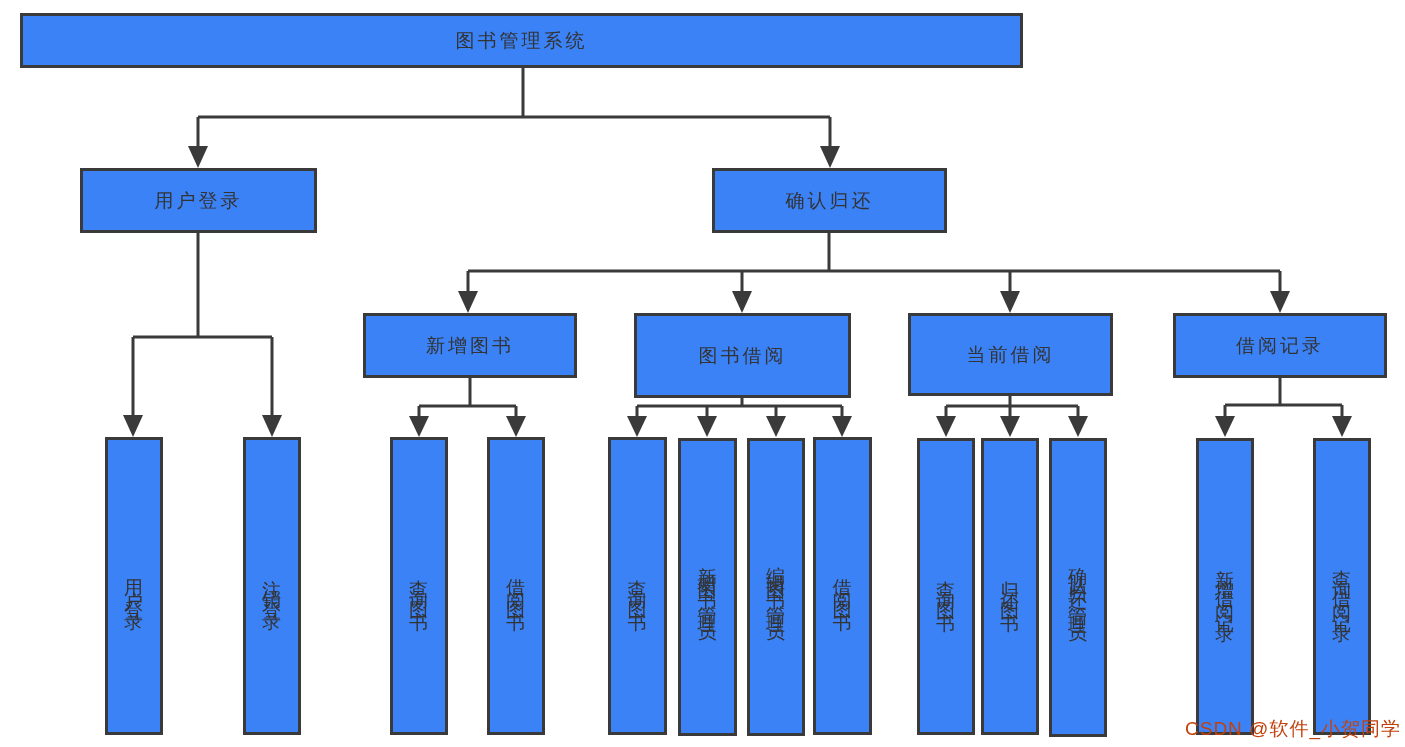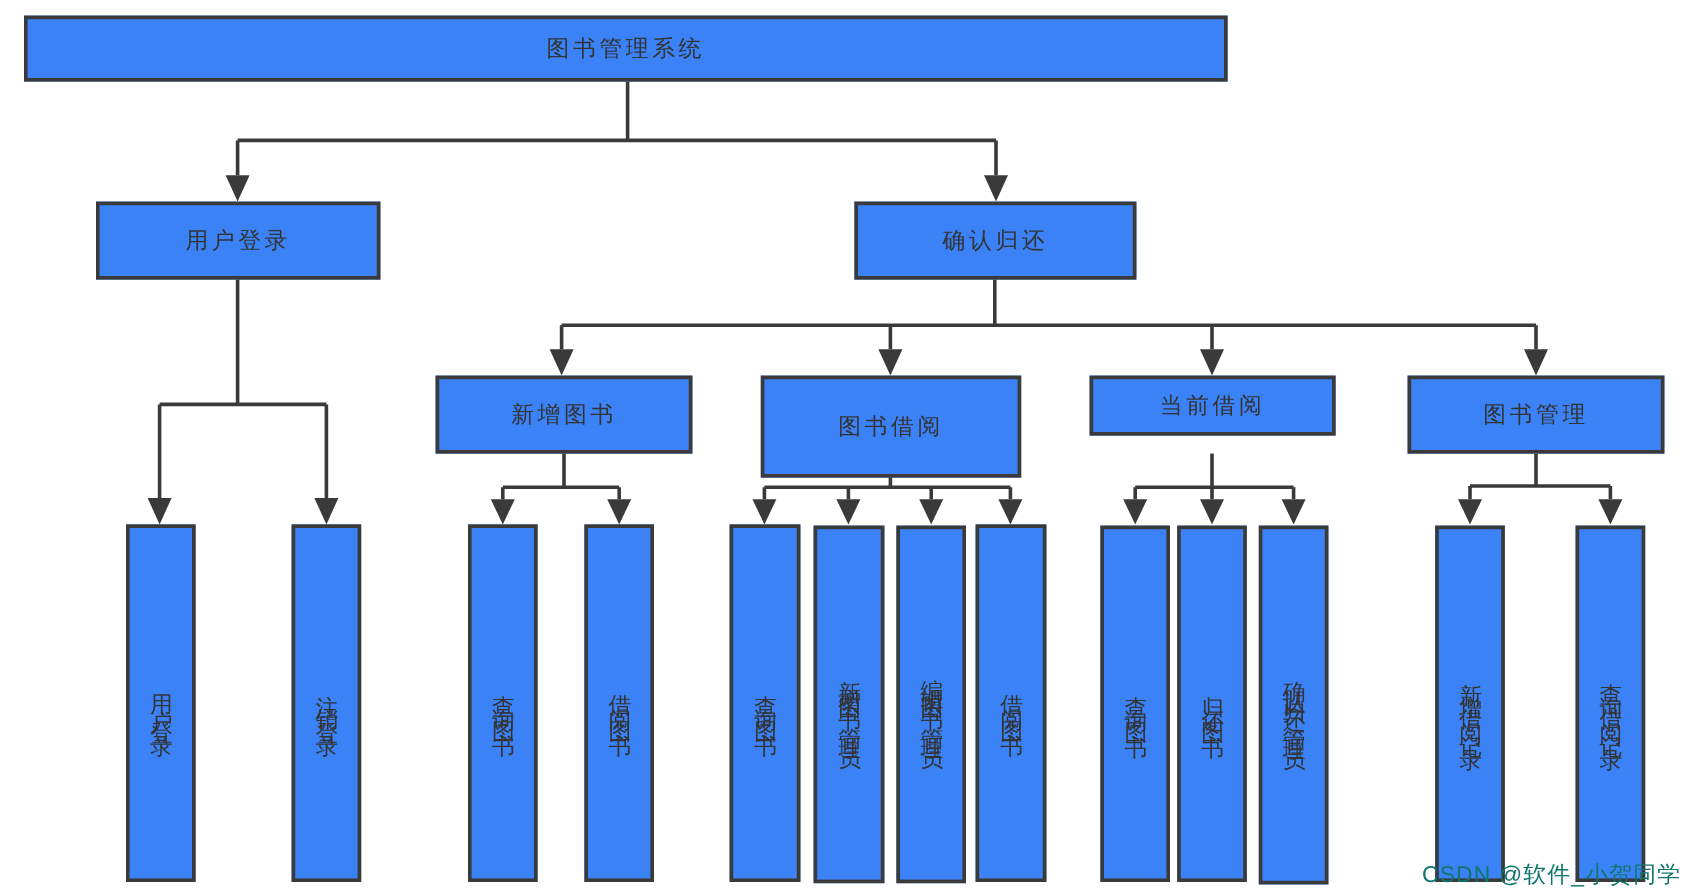--- a/index.html
+++ b/index.html
@@ -17,21 +17,21 @@
     color:#333333;
   }
   .node.h span { font-size:19px; letter-spacing:3px; white-space:nowrap; }
   .node.v span {
     writing-mode:vertical-rl; text-orientation:mixed;
     font-size:19px; letter-spacing:11px; line-height:1; white-space:nowrap;
   }
   .node.v.tight span { letter-spacing:8px; }
   .watermark {
     position:absolute; left:1185px; top:716px; width:212px; z-index:5;
-    font-size:19px; color:#0f766e; text-align:right; white-space:nowrap;
+    font-size:19px; color:#c2410c; text-align:right; white-space:nowrap;
     letter-spacing:1px;
   }
 </style>
 </head>
 <body>
 
 <div class="canvas">
 
   <svg class="connectors" width="1405" height="747">
     <g>
@@ -86,25 +86,25 @@
   <div class="node h" style="left:712px;top:168px;width:235px;height:65px">
     <span>确认归还</span>
   </div>
 
   <div class="node h" style="left:363px;top:313px;width:214px;height:65px">
     <span>新增图书</span>
   </div>
   <div class="node h" style="left:634px;top:313px;width:217px;height:85px">
     <span>图书借阅</span>
   </div>
-  <div class="node h" style="left:908px;top:313px;width:205px;height:50px">
+  <div class="node h" style="left:908px;top:313px;width:205px;height:83px">
     <span>当前借阅</span>
   </div>
   <div class="node h" style="left:1173px;top:313px;width:214px;height:65px">
-    <span>图书管理</span>
+    <span>借阅记录</span>
   </div>
 
   <div class="node v" style="left:105px;top:437px;width:58px;height:298px">
     <span>用户登录</span>
   </div>
   <div class="node v" style="left:243px;top:437px;width:58px;height:298px">
     <span>注销登录</span>
   </div>
 
   <div class="node v" style="left:390px;top:437px;width:58px;height:298px">

